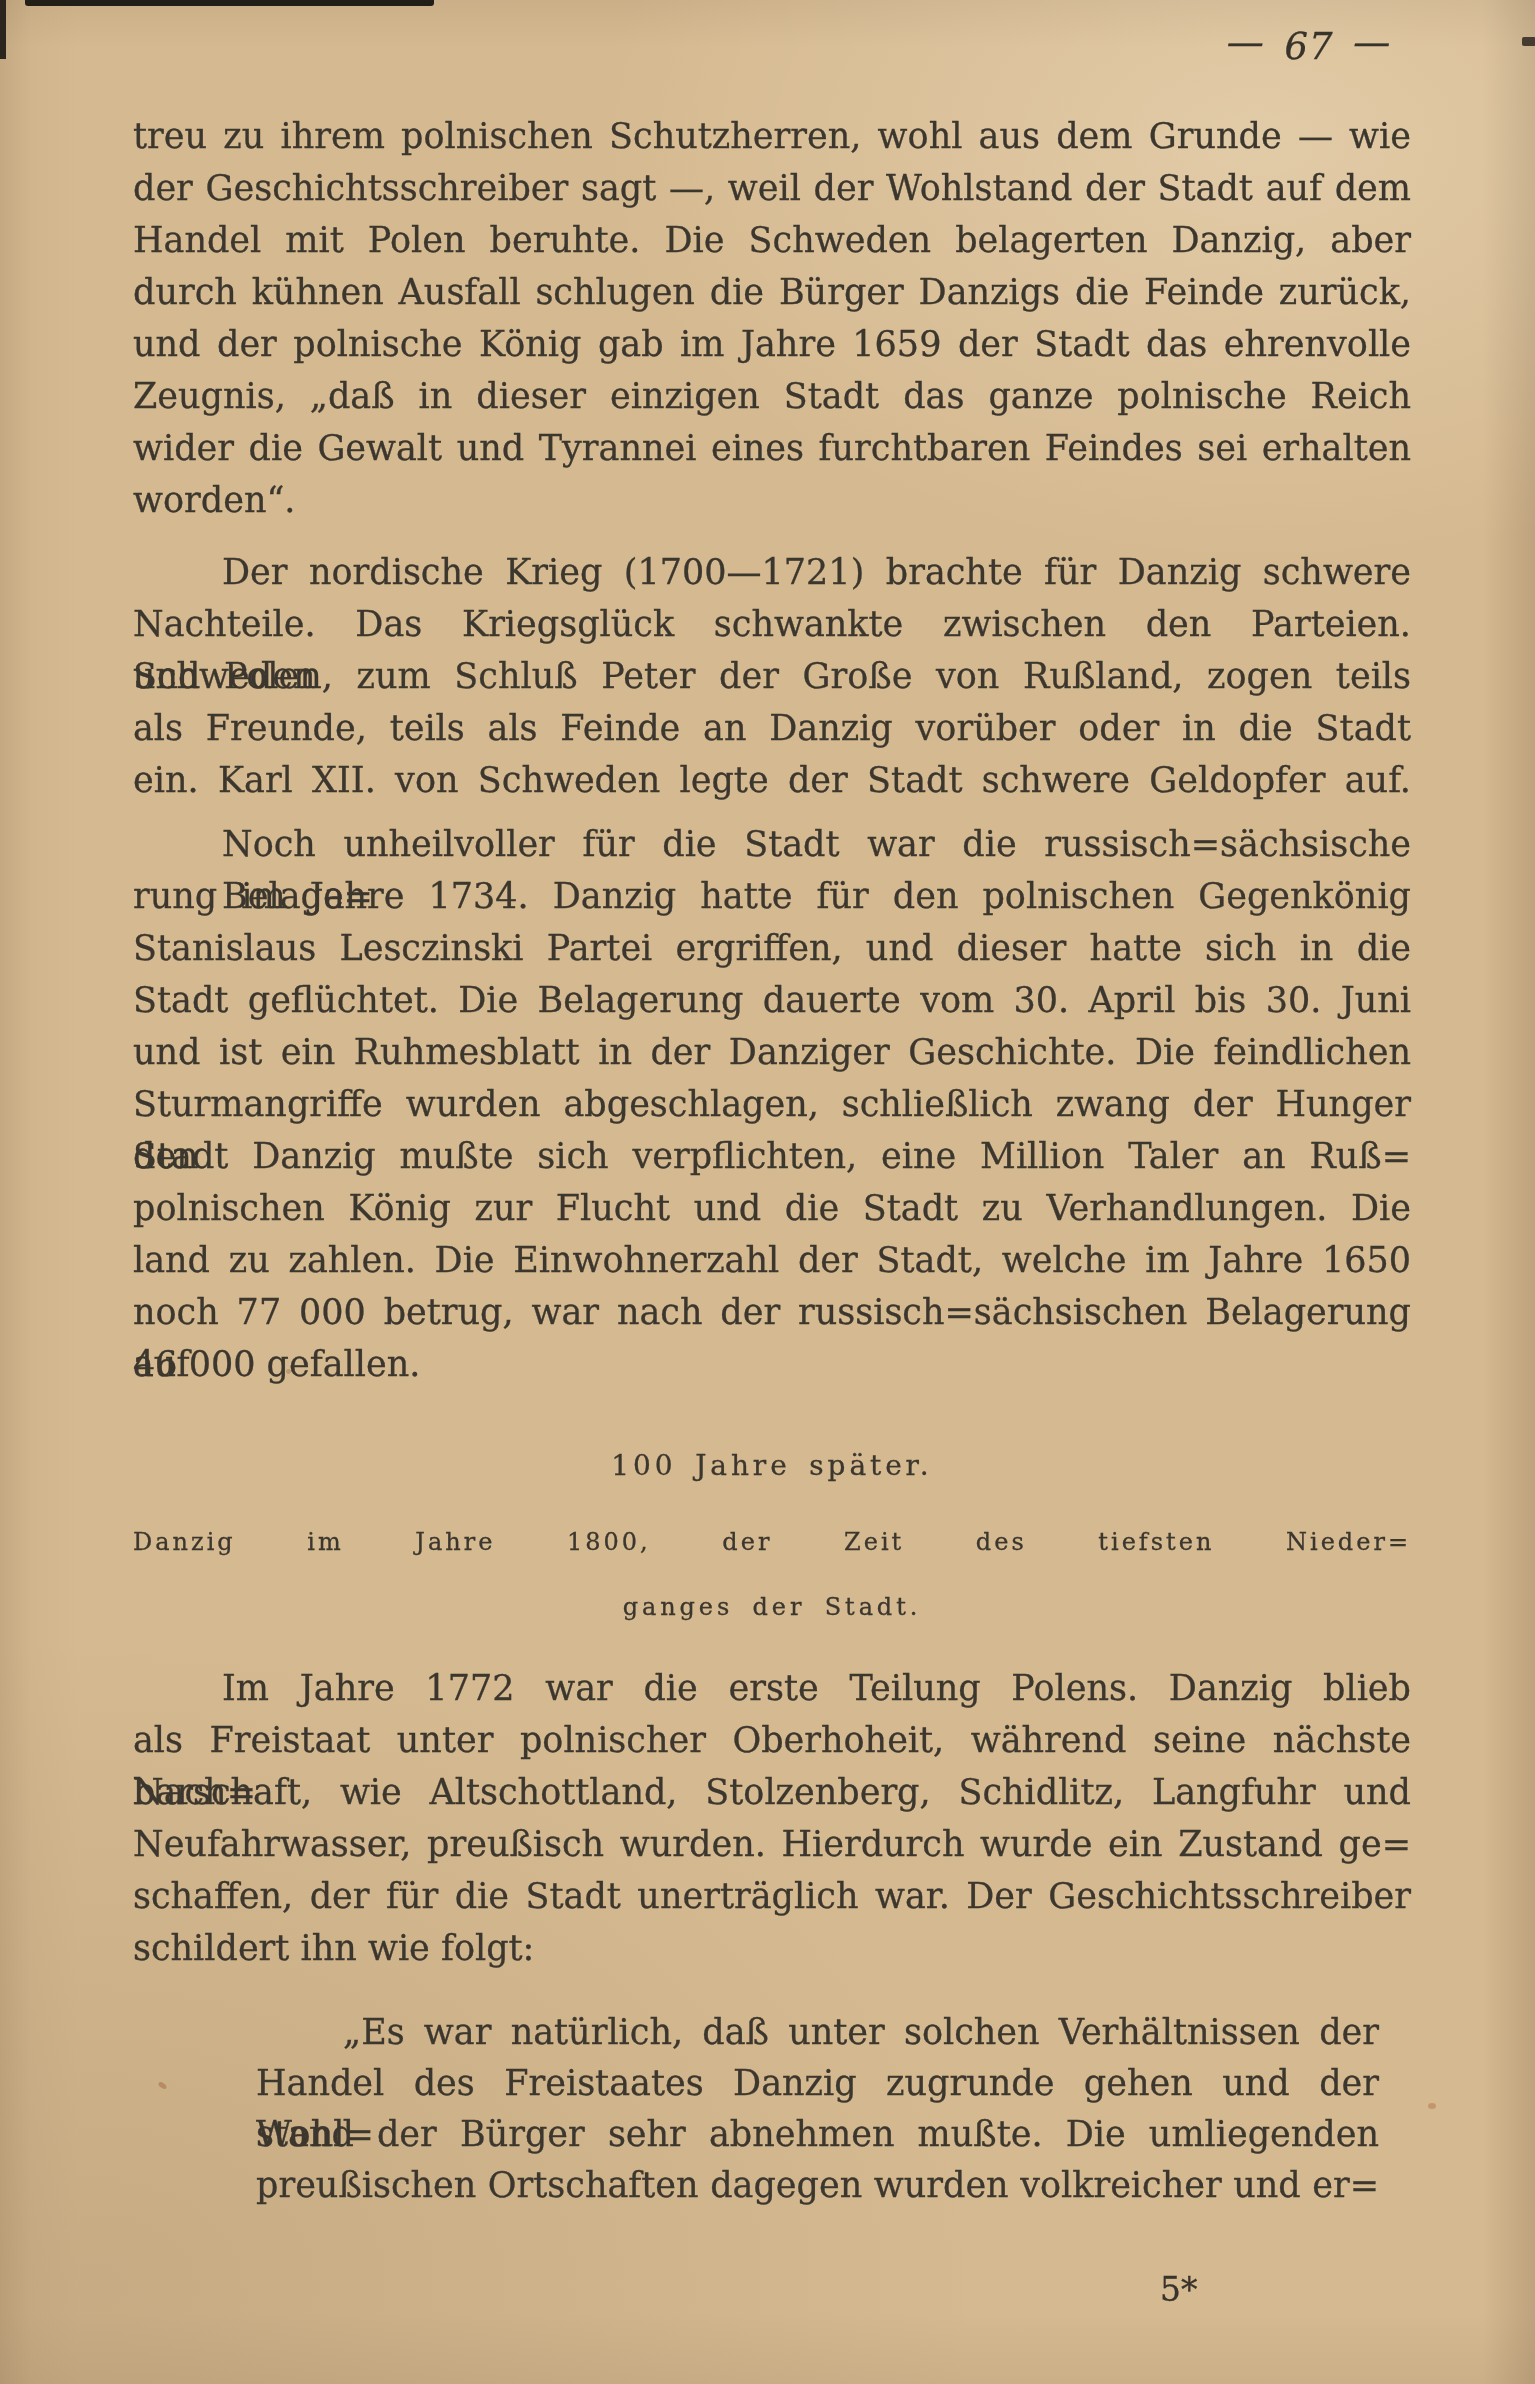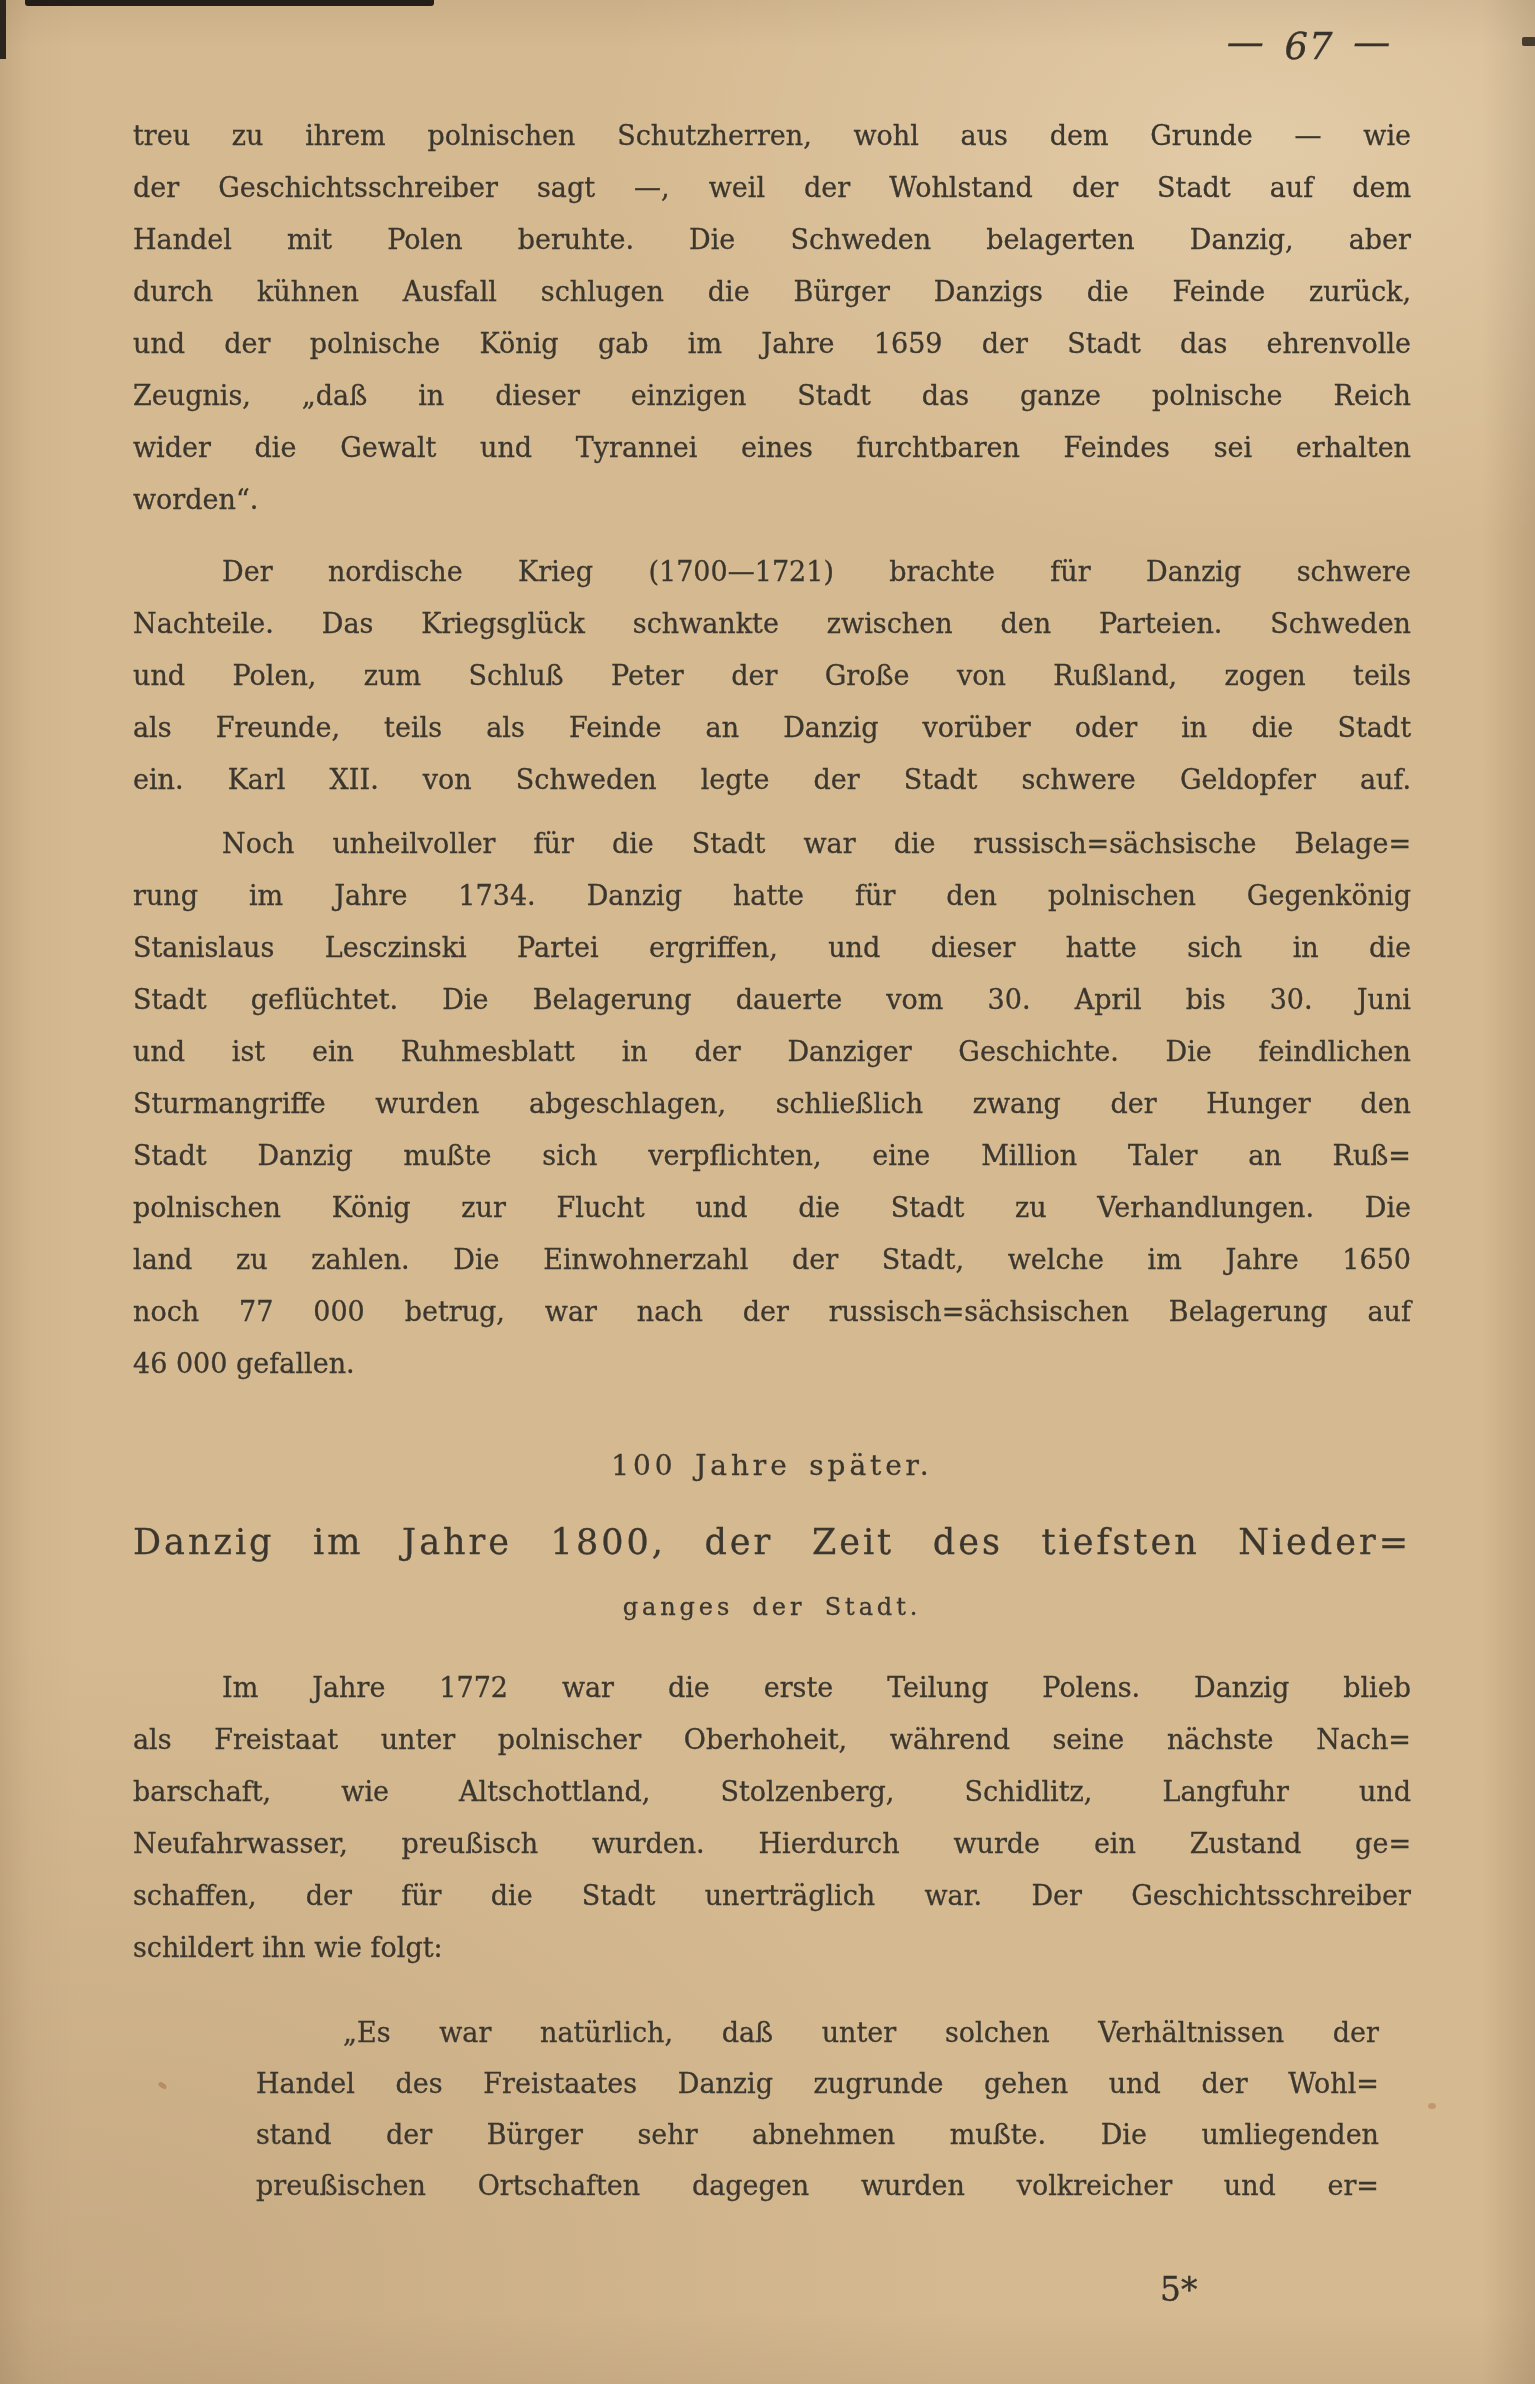--- a/index.html
+++ b/index.html
@@ -22,29 +22,29 @@
   .edge-left{position:absolute;left:0;top:0;width:5.9px;height:59px;background:#2b251e;}
   .edge-right-mark{position:absolute;left:1522px;top:37px;width:13.8px;height:8.9px;background:#453b2e;border-radius:2px;}
   .speck{position:absolute;border-radius:50%;}
   .s1{left:158px;top:2083px;width:8.9px;height:4.9px;background:rgba(160,95,55,0.45);transform:rotate(35deg);}
   .s2{left:1428px;top:2103px;width:7.9px;height:5.9px;background:rgba(165,100,60,0.40);}
   .s3{left:286px;top:1369px;width:4.9px;height:4.9px;background:rgba(140,95,60,0.35);}
   
   .pagehead{position:absolute;left:133px;width:1278px;top:23.6px;text-align:right;font-size:37px;line-height:45px;letter-spacing:1px;color:#38332b;font-style:italic;}
   .pagehead .dash{margin:0 19.7px;position:relative;top:-3.9px;}
   
-  .para{position:absolute;left:133px;width:1278px;font-size:27px;}
+  .para{position:absolute;left:133px;width:1278px;font-size:35px;}
   .para .ln{height:52px;line-height:52px;text-align:justify;text-align-last:justify;white-space:nowrap0;}
   .para .ln.short{text-align-last:left;}
   .para .ln.ind{padding-left:89px;}
   .quote{left:256px;width:1123px;margin-top:12px;}
   .quote .ln{height:51px;line-height:51px;}
   .quote .ln.ind{padding-left:87px;}
   .h1c{position:absolute;left:133px;width:1278px;top:1440px;text-align:center;font-size:28px;line-height:52px;letter-spacing:3.9px;word-spacing:5.9px;}
-  .h2a{position:absolute;left:133px;width:1278px;top:1515px;font-size:35px;line-height:55px;letter-spacing:3px;word-spacing:7.9px;text-align:justify;text-align-last:justify;}
+  .h2a{position:absolute;left:133px;width:1278px;top:1515px;font-size:24px;line-height:55px;letter-spacing:3px;word-spacing:7.9px;text-align:justify;text-align-last:justify;}
   .h2b{position:absolute;left:133px;width:1278px;top:1580px;text-align:center;font-size:24px;line-height:55px;letter-spacing:3.9px;word-spacing:7.9px;}
   .sig{position:absolute;left:1160px;top:2268px;font-size:33px;line-height:43px;color:#38332b;}
 </style>
 </head>
 <body>
 
 <div class="page txt">
 
   <div class="edge-top"></div>
   <div class="edge-left"></div>

